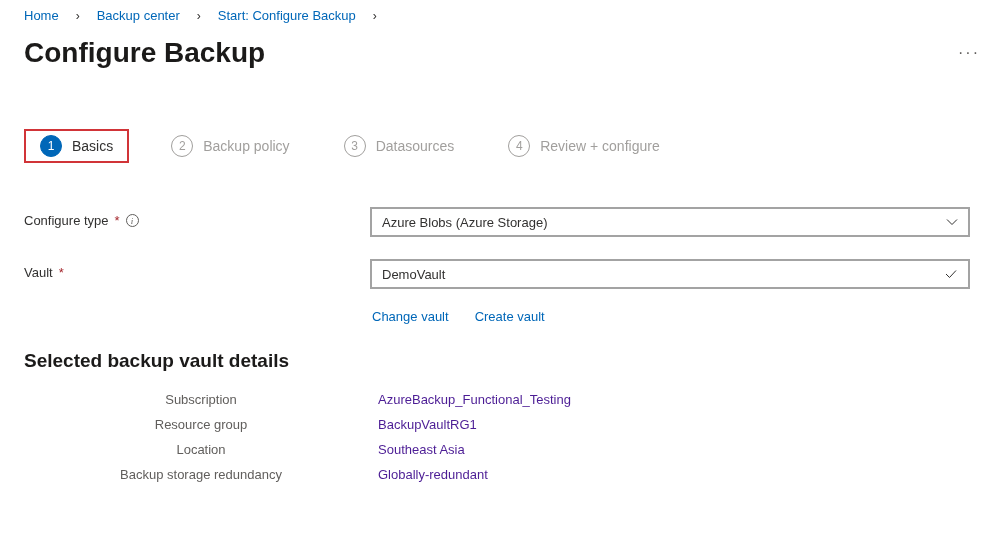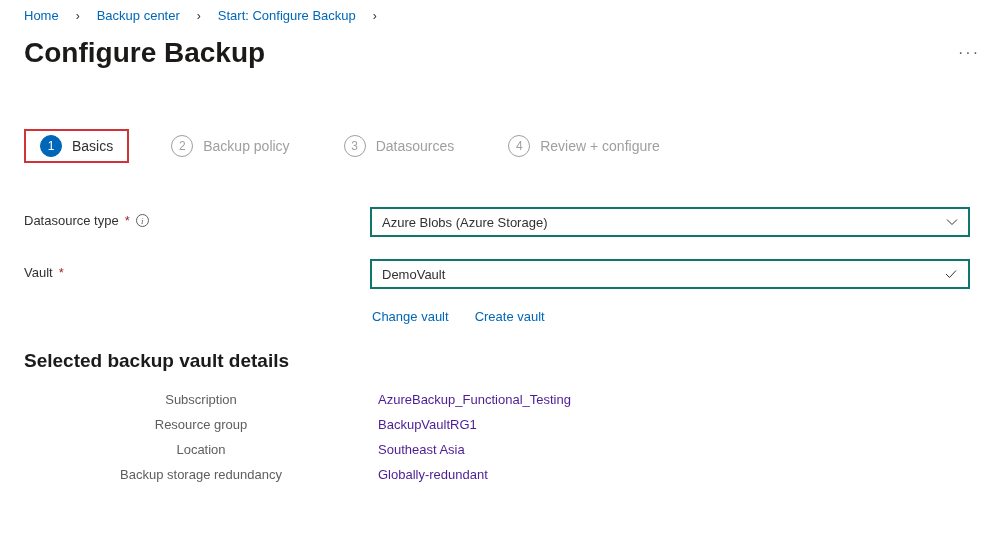--- a/index.html
+++ b/index.html
@@ -115,21 +115,21 @@
       color: #605e5c;
       font-style: italic;
       font-family: Georgia, serif;
     }
     .form-control-wrap {
       flex: 1;
     }
     .select {
       width: 600px;
       height: 30px;
-      border: 2px solid #0f766e;
+      border: 2px solid #a3a3a3;
       display: flex;
       align-items: center;
       justify-content: space-between;
       padding: 0 10px;
       font-size: 13px;
       cursor: pointer;
       background: #fff;
     }
     .select .chev-down svg, .select .check svg {
       display: block;
@@ -198,21 +198,21 @@
     <span class="label">Datasources</span>
   </div>
   <div class="tab">
     <span class="num">4</span>
     <span class="label">Review + configure</span>
   </div>
 </div>
 
 <div class="form-row">
   <div class="form-label">
-    <span>Datasource type</span>
+    <span>Configure type</span>
     <span class="required">*</span>
     <span class="info-icon">i</span>
   </div>
   <div class="form-control-wrap">
     <div class="select">
       <span>Azure Blobs (Azure Storage)</span>
       <span class="chev-down">
         <svg width="12" height="12" viewBox="0 0 12 12">
             <path d="M1 3.5 L6 8.5 L11 3.5" stroke="#323130" stroke-width="1" fill="none"></path>
           </svg>

